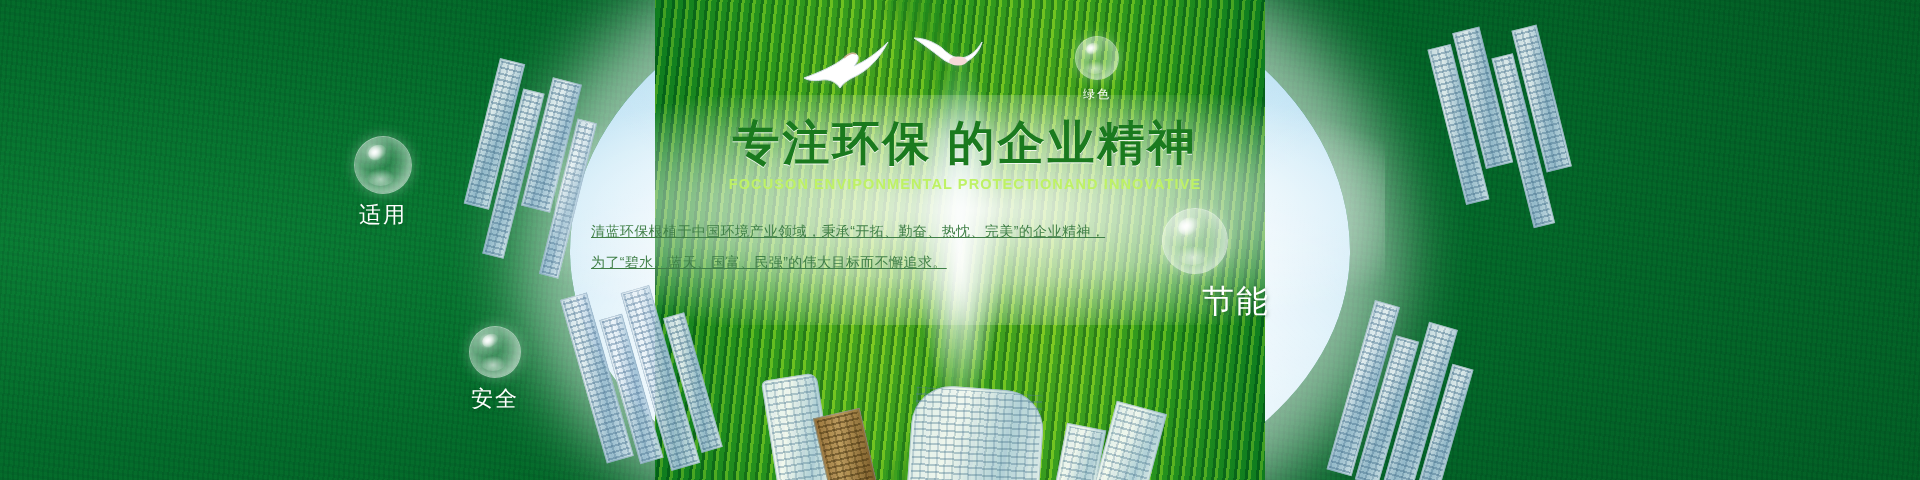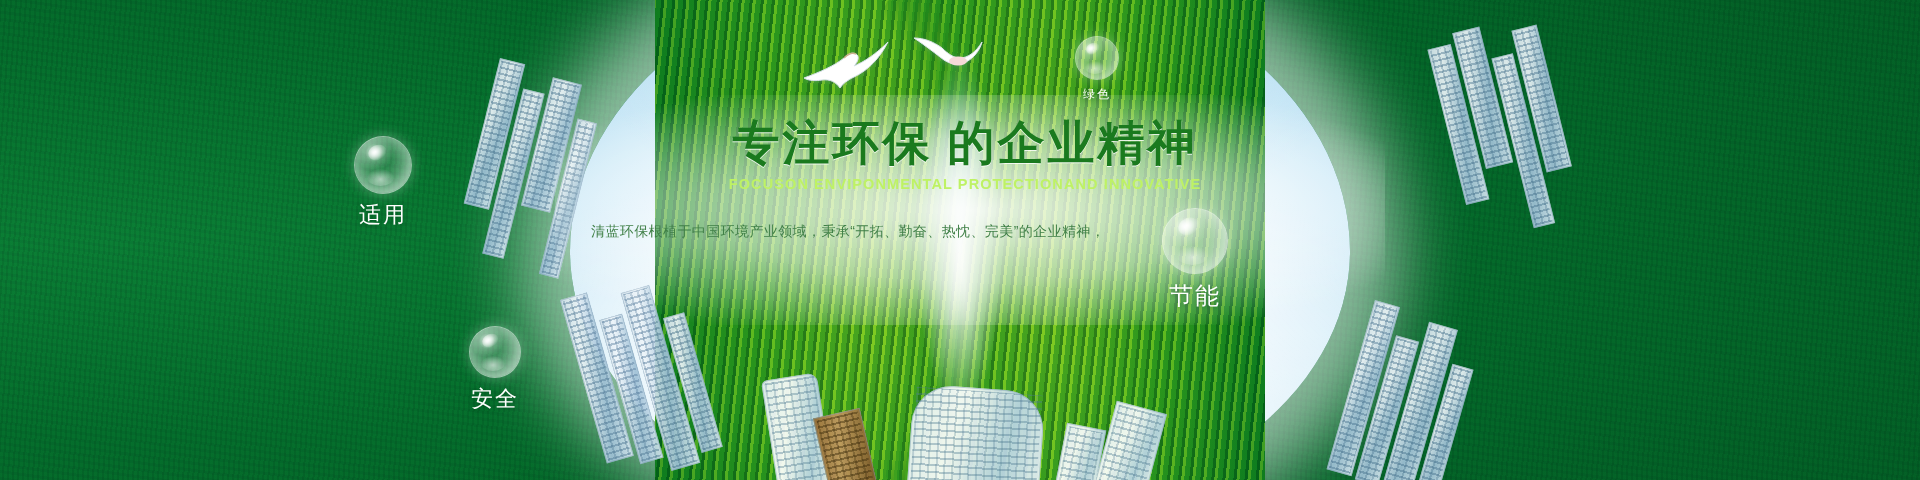--- a/index.html
+++ b/index.html
@@ -199,21 +199,21 @@
     font-weight:600;
   }
   .paragraph{
     margin-top:24px;
     color:#3f7f46;
     font-size:14px;
     line-height:31px;
     letter-spacing:.4px;
     padding-left:6px;
   }
-  .paragraph p{ white-space:nowrap; }
+  .paragraph p{ white-space:nowrap;text-decoration:underline; }
 
   
   .copy-glow{
     position:absolute;
     left:555px; top:95px;
     width:830px; height:230px;
     background:radial-gradient(ellipse 58% 60% at 50% 50%, rgba(255,255,255,.88) 0%, rgba(255,255,255,.55) 52%, rgba(255,255,255,0) 100%);
     pointer-events:none;
   }
 </style>
@@ -282,36 +282,37 @@
   <div class="copy-glow"></div>
 
   <div class="copy">
     <div class="headline">
       <span>专注环保</span>
       <span>的企业精神</span>
     </div>
     <div class="subhead">FOCUSON ENVIPONMENTAL PROTECTIONAND INNOVATIVE</div>
     <div class="paragraph">
       <p>清蓝环保根植于中国环境产业领域，秉承“开拓、勤奋、热忱、完美”的企业精神，</p>
+      <p>为了“碧水、蓝天、国富、民强”的伟大目标而不懈追求。</p>
     </div>
   </div>
 
   <div class="bubble-wrap" style="left:318px;top:136px;width:130px;">
     <div class="bubble" style="width:58px;height:58px;"></div>
     <div class="bubble-label">适用</div>
   </div>
 
   <div class="bubble-wrap" style="left:430px;top:326px;width:130px;">
     <div class="bubble" style="width:52px;height:52px;"></div>
     <div class="bubble-label">安全</div>
   </div>
 
   <div class="bubble-wrap" style="left:1032px;top:36px;width:130px;">
     <div class="bubble" style="width:44px;height:44px;"></div>
     <div class="bubble-label" style="font-size:12px;">绿色</div>
   </div>
 
   <div class="bubble-wrap" style="left:1120px;top:208px;width:150px;">
     <div class="bubble" style="width:66px;height:66px;"></div>
-    <div class="bubble-label" style="font-size:24px;">节能</div>
+    <div class="bubble-label" style="font-size:32px;text-align:right;">节能</div>
   </div>
 
 </div>
 
 </body></html>

